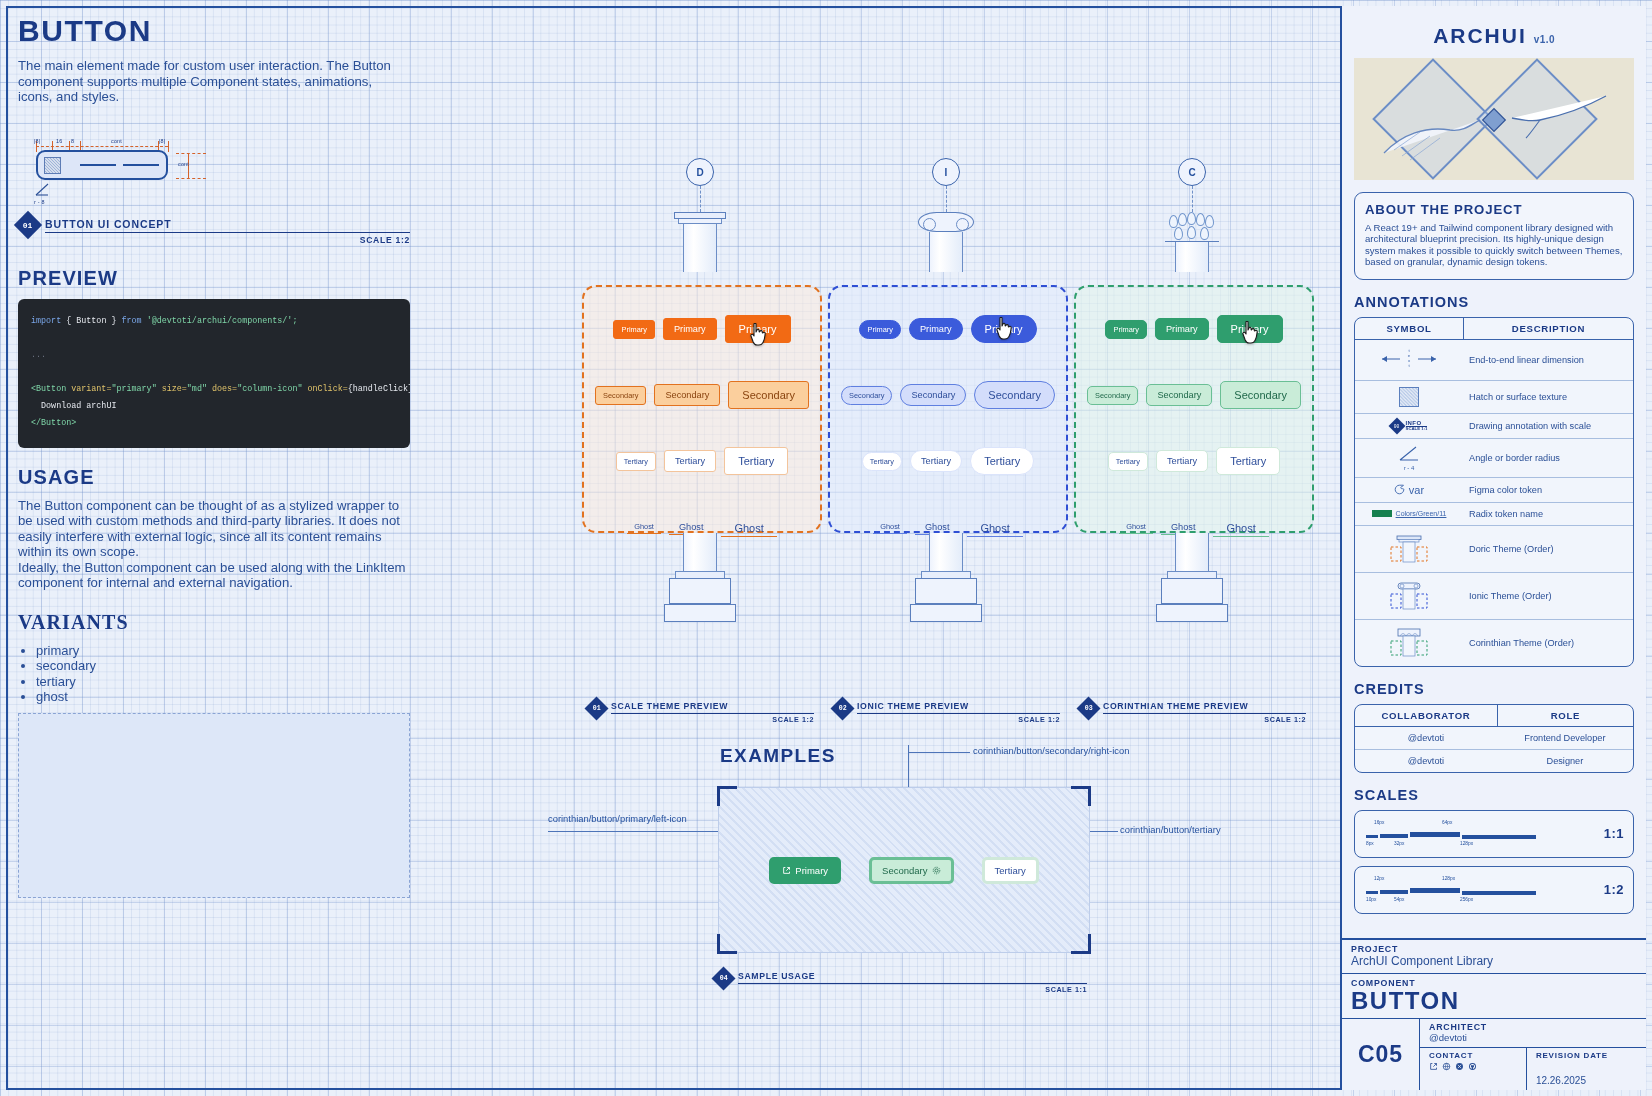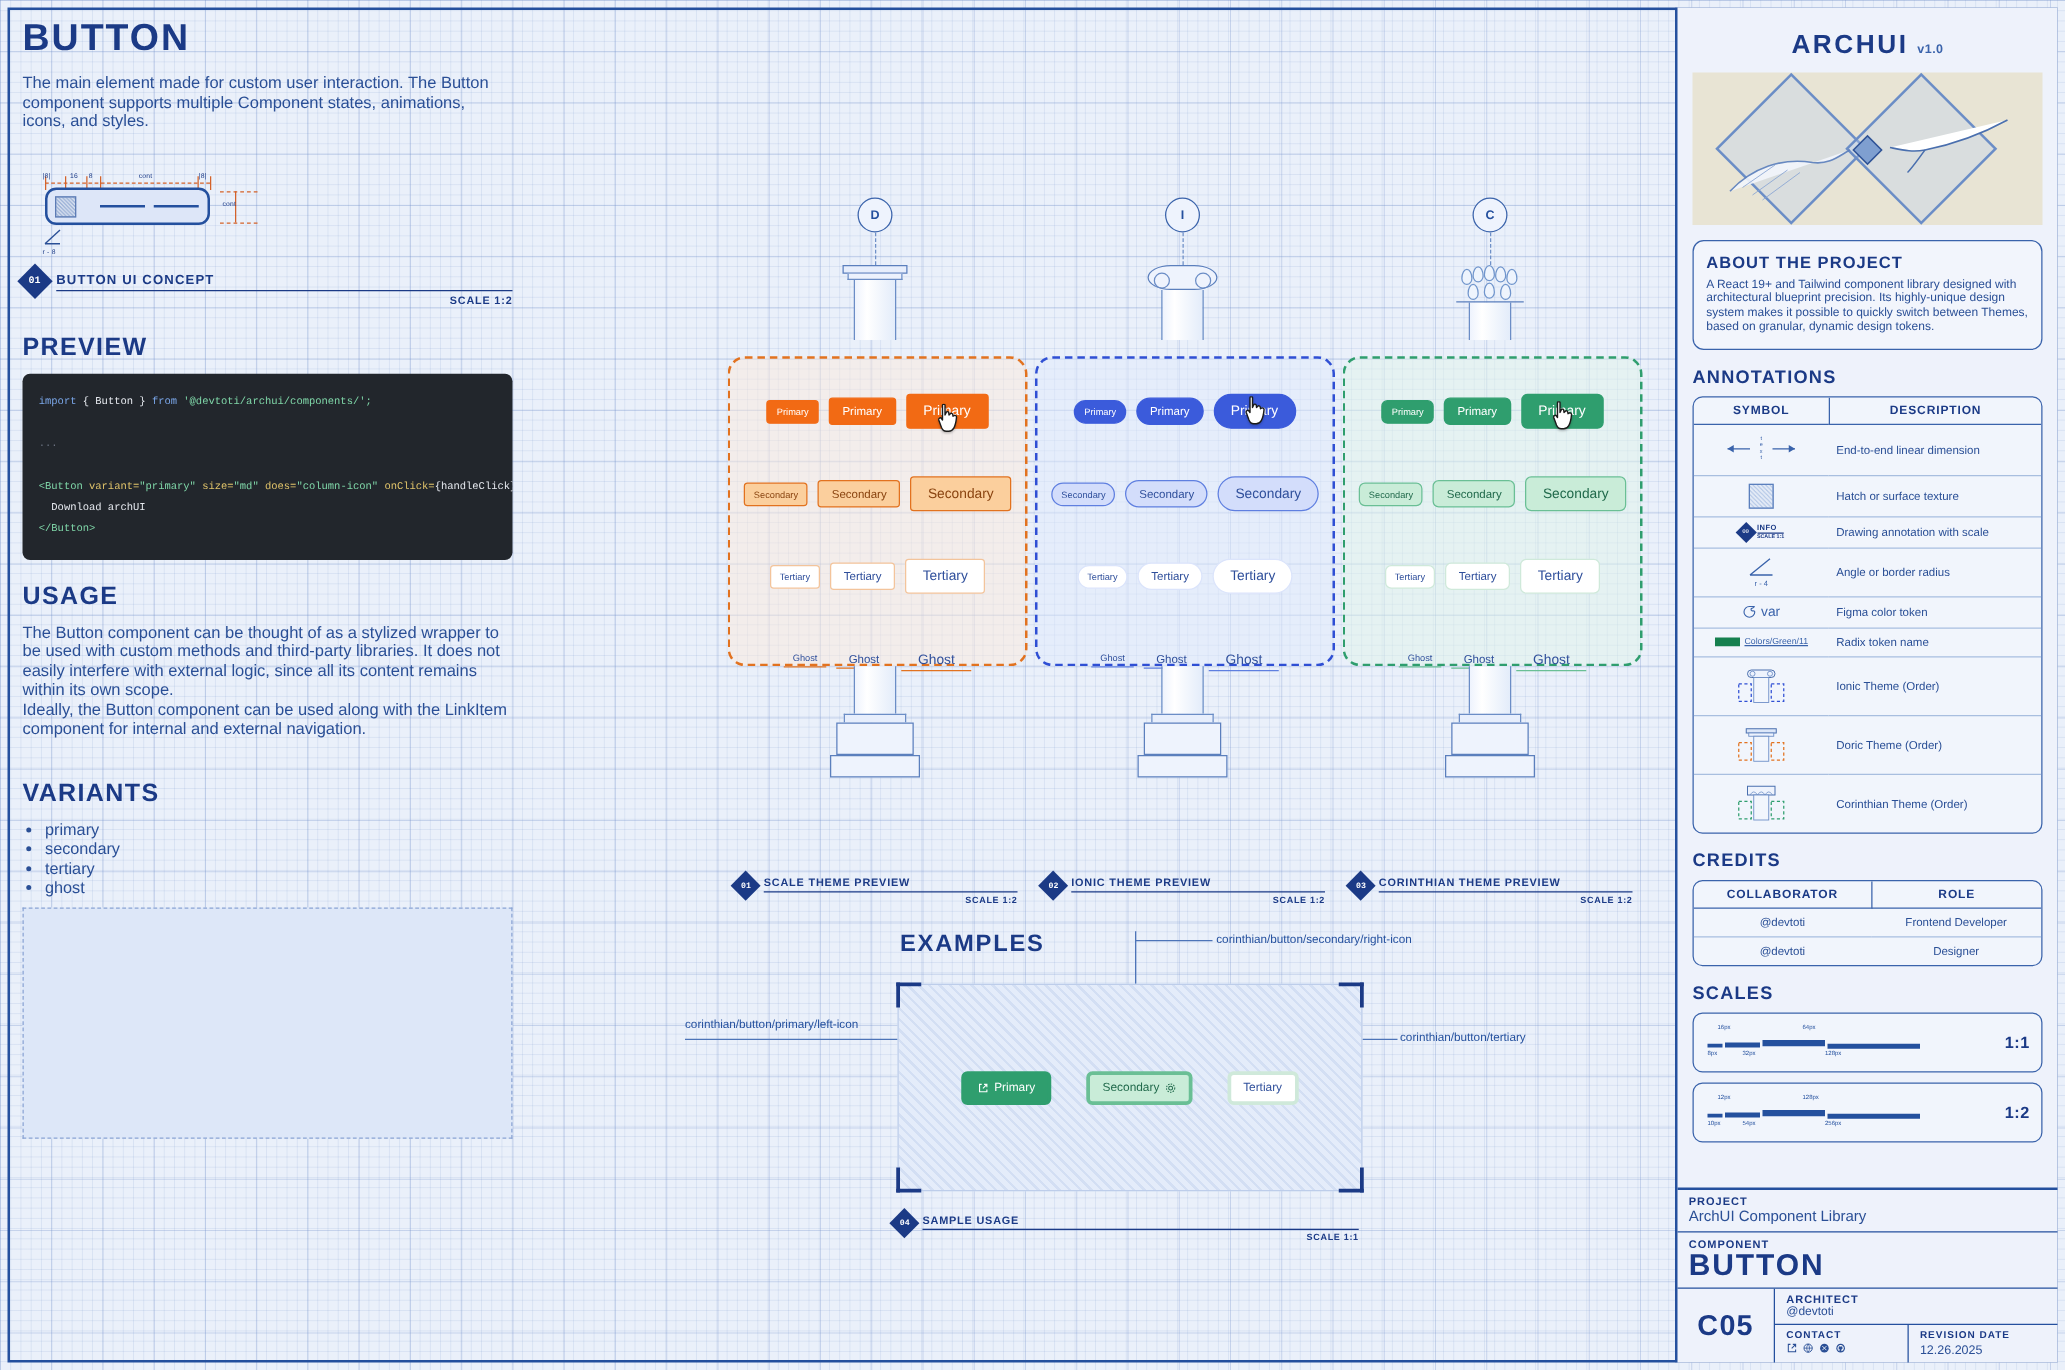--- a/index.html
+++ b/index.html
@@ -347,21 +347,21 @@
 <span class="c-dim">...</span>
 
 <span class="c-tag">&lt;Button</span> <span class="c-attr">variant=</span><span class="c-str">"primary"</span> <span class="c-attr">size=</span><span class="c-str">"md"</span> <span class="c-attr">does=</span><span class="c-str">"column-icon"</span> <span class="c-attr">onClick=</span><span class="c-txt">{handleClick}&gt;</span>
   <span class="c-txt">Download archUI</span>
 <span class="c-tag">&lt;/Button&gt;</span></div>
 
   <h2 class="sec">USAGE</h2>
   <p class="body-txt" style="white-space:pre-line;">The Button component can be thought of as a stylized wrapper to be used with custom methods and third-party libraries. It does not easily interfere with external logic, since all its content remains within its own scope.
 Ideally, the Button component can be used along with the LinkItem component for internal and external navigation.</p>
 
-  <h2 class="sec" style="margin-top:33px;">VARIANTS</h2>
+  <h2 class="sec" style="margin-top:20px;font-family:Liberation Serif, serif;">VARIANTS</h2>
   <ul class="variants">
     <li>primary</li>
     <li>secondary</li>
     <li>tertiary</li>
     <li>ghost</li>
   </ul>
 
   <div class="props-box"></div>
 </div>
 
@@ -672,41 +672,41 @@
           <div style="display:flex;align-items:center;justify-content:center;gap:4px;">
             <div style="width:20px;height:7px;background:#16804f;"></div>
             <span style="font-size:7px;color:#3a63ab;text-decoration:underline;">Colors/Green/11</span>
           </div>
         </td>
         <td>Radix token name</td>
       </tr>
       <tr>
         <td class="sym">
           <svg width="46" height="34" viewBox="0 0 46 34" style="display:block;margin:0 auto;">
+            <rect x="11" y="4" width="24" height="3.4" fill="#dde7f8" stroke="#4a6fae" stroke-width=".8"></rect>
+            <rect x="13" y="7.4" width="20" height="2.6" fill="#eef3fd" stroke="#6b8dc6" stroke-width=".7"></rect>
+            <rect x="17" y="10" width="12" height="20" fill="#f2f6fd" stroke="#6b8dc6" stroke-width=".7"></rect>
+            <rect x="5" y="15" width="10" height="14" fill="none" stroke="#e2721f" stroke-width="1" stroke-dasharray="2.5 2"></rect>
+            <rect x="31" y="15" width="10" height="14" fill="none" stroke="#e2721f" stroke-width="1" stroke-dasharray="2.5 2"></rect>
+          </svg>
+        </td>
+        <td>Doric Theme (Order)</td>
+      </tr>
+      <tr>
+        <td class="sym">
+          <svg width="46" height="34" viewBox="0 0 46 34" style="display:block;margin:0 auto;">
             <rect x="12" y="4" width="22" height="6" rx="3" fill="#eef3fd" stroke="#4a6fae" stroke-width=".8"></rect>
             <circle cx="16" cy="7" r="2" fill="none" stroke="#6b8dc6" stroke-width=".7"></circle>
             <circle cx="30" cy="7" r="2" fill="none" stroke="#6b8dc6" stroke-width=".7"></circle>
             <rect x="17" y="10" width="12" height="20" fill="#f2f6fd" stroke="#6b8dc6" stroke-width=".7"></rect>
             <rect x="5" y="15" width="10" height="14" fill="none" stroke="#2f4fd4" stroke-width="1" stroke-dasharray="2.5 2"></rect>
             <rect x="31" y="15" width="10" height="14" fill="none" stroke="#2f4fd4" stroke-width="1" stroke-dasharray="2.5 2"></rect>
           </svg>
         </td>
         <td>Ionic Theme (Order)</td>
-      </tr>
-      <tr>
-        <td class="sym">
-          <svg width="46" height="34" viewBox="0 0 46 34" style="display:block;margin:0 auto;">
-            <rect x="11" y="4" width="24" height="3.4" fill="#dde7f8" stroke="#4a6fae" stroke-width=".8"></rect>
-            <rect x="13" y="7.4" width="20" height="2.6" fill="#eef3fd" stroke="#6b8dc6" stroke-width=".7"></rect>
-            <rect x="17" y="10" width="12" height="20" fill="#f2f6fd" stroke="#6b8dc6" stroke-width=".7"></rect>
-            <rect x="5" y="15" width="10" height="14" fill="none" stroke="#e2721f" stroke-width="1" stroke-dasharray="2.5 2"></rect>
-            <rect x="31" y="15" width="10" height="14" fill="none" stroke="#e2721f" stroke-width="1" stroke-dasharray="2.5 2"></rect>
-          </svg>
-        </td>
-        <td>Doric Theme (Order)</td>
       </tr>
       <tr>
         <td class="sym">
           <svg width="46" height="34" viewBox="0 0 46 34" style="display:block;margin:0 auto;">
             <rect x="12" y="3" width="22" height="7" fill="#eef3fd" stroke="#4a6fae" stroke-width=".8"></rect>
             <path d="M14 10 q3 -5 6 0 M20 10 q3 -5 6 0 M26 10 q3 -5 6 0" stroke="#6b8dc6" stroke-width=".6" fill="none"></path>
             <rect x="17" y="10" width="12" height="20" fill="#f2f6fd" stroke="#6b8dc6" stroke-width=".7"></rect>
             <rect x="5" y="15" width="10" height="14" fill="none" stroke="#2f9e6e" stroke-width="1" stroke-dasharray="2.5 2"></rect>
             <rect x="31" y="15" width="10" height="14" fill="none" stroke="#2f9e6e" stroke-width="1" stroke-dasharray="2.5 2"></rect>
           </svg>
@@ -797,19 +797,19 @@
                 <path d="M3.8 3.8l4.4 4.4M8.2 3.8l-4.4 4.4" stroke="#fff" stroke-width=".9"></path>
               </svg>
               <svg class="mini-ico" viewBox="0 0 12 12">
                 <circle cx="6" cy="6" r="4.6" fill="#2a4f96"></circle>
                 <path d="M6 2.6c-1.9 0-3.4 1.5-3.4 3.4 0 1.5 1 2.8 2.3 3.2.17.03.23-.07.23-.16v-.6c-.95.2-1.15-.45-1.15-.45-.16-.4-.38-.5-.38-.5-.3-.2.02-.2.02-.2.34.02.52.35.52.35.3.52.79.37.98.28.03-.22.12-.37.21-.45-.76-.09-1.55-.38-1.55-1.68 0-.37.13-.67.35-.91-.04-.09-.15-.43.03-.9 0 0 .28-.09.93.35a3.2 3.2 0 0 1 1.7 0c.65-.44.93-.35.93-.35.18.47.07.81.03.9.22.24.35.54.35.91 0 1.3-.79 1.59-1.55 1.68.12.1.23.31.23.63v.93c0 .9.06.19.23.16A3.41 3.41 0 0 0 9.4 6c0-1.9-1.5-3.4-3.4-3.4z" fill="#fff"></path>
               </svg>
             </div>
           </div>
           <div class="tb-c2">
             <div class="tb-k" style="font-size:8px;">REVISION DATE</div>
-            <div style="font-size:10px;color:#2a4f96;margin-top:3px;">12.26.2025</div>
+            <div style="font-size:10px;color:#2a4f96;margin-top:15px;">12.26.2025</div>
           </div>
         </div>
       </div>
     </div>
   </div>
 </div>
 
 </body></html>

